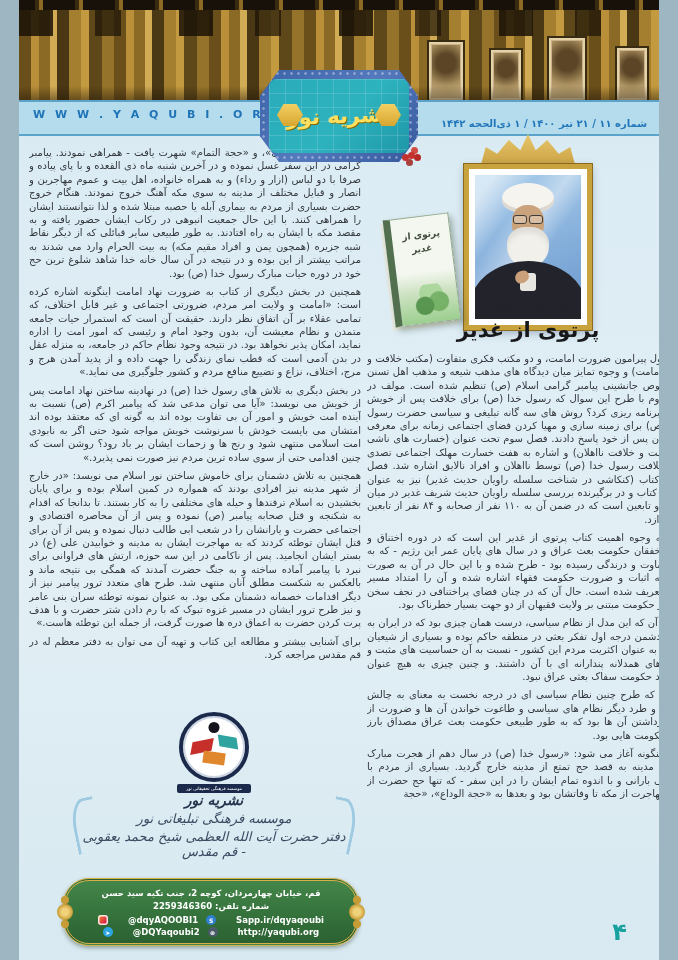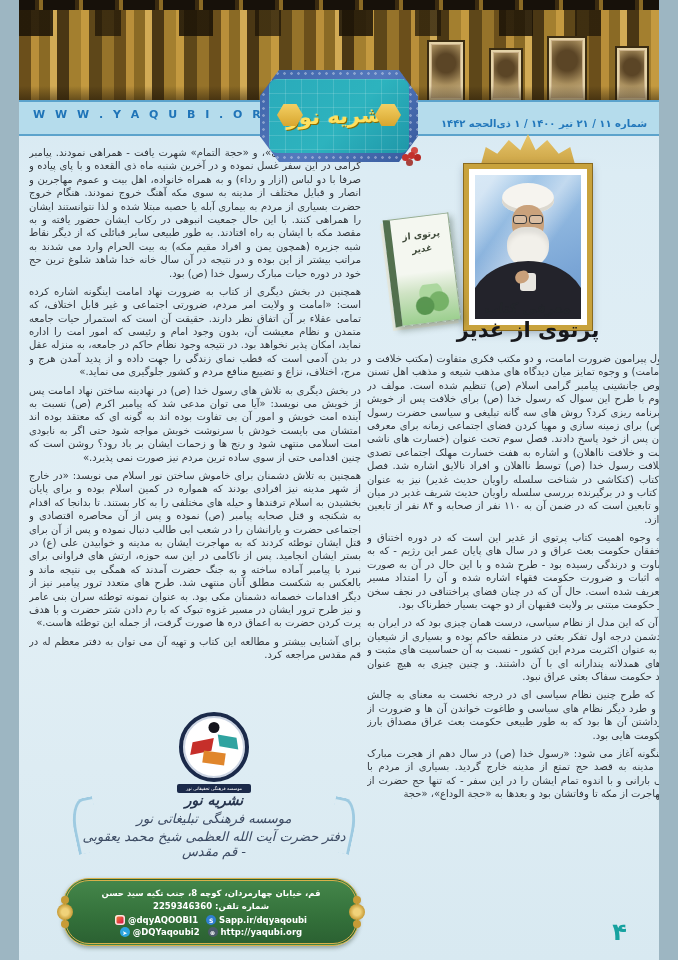--- a/index.html
+++ b/index.html
@@ -200,21 +200,21 @@
     box-shadow:0 2px 4px rgba(30,50,30,.4);
   }
   .ribbon::before,.ribbon::after{
     content:"";position:absolute;top:50%;width:16px;height:16px;margin-top:-8px;border-radius:50%;
     background:radial-gradient(circle,#f0d27a 30%,#c79b36 70%);
     box-shadow:0 -12px 0 -4px #c79b36,0 12px 0 -4px #c79b36;
   }
   .ribbon::before{left:-9px;} .ribbon::after{right:-9px;}
   .ribbon .line{font-size:8.5px;font-weight:bold;line-height:1.55;}
   .contact-row{display:flex;justify-content:center;align-items:center;gap:8px;margin-top:2px;direction:ltr;}
-  .contact-item{display:flex;align-items:center;gap:3px;font-size:8.5px;font-weight:bold;color:#ffffff;}
+  .contact-item{display:flex;align-items:center;gap:20px;font-size:8.5px;font-weight:bold;color:#ffffff;}
   .ci{width:10px;height:10px;border-radius:3px;display:inline-flex;align-items:center;justify-content:center;font-size:6px;color:#fff;}
   .ci.insta{background:linear-gradient(135deg,#f09433,#dc2743 70%);border-radius:3px;box-shadow:inset 0 0 0 1.5px rgba(255,255,255,.85);}
   .ci.sapp{background:#2f7fd0;border-radius:50%;}
   .ci.tg{background:#2ca5e0;border-radius:50%;}
   .ci.globe{background:#4a5a6a;border-radius:50%;}
 
   .page-number{
     position:absolute;right:32px;bottom:14px;
     font-size:24px;font-weight:bold;color:#17a2a0;
   }
@@ -308,21 +308,21 @@
 
   <div class="signature">
     <div class="sig-orn l"></div>
     <div class="sig-orn r"></div>
     <div class="sig-title">نشریه نور</div>
     <div class="sig-line">موسسه فرهنگی تبلیغاتی نور</div>
     <div class="sig-line">دفتر حضرت آیت الله العظمی شیخ محمد یعقوبی - قم مقدس</div>
   </div>
 
   <div class="ribbon">
-    <div class="line">قم، خیابان چهارمردان، کوچه 8، جنب تکیه سید حسن</div>
+    <div class="line">قم، خیابان چهارمردان، کوچه 2، جنب تکیه سید حسن</div>
     <div class="line">شماره تلفن: 2259346360</div>
     <div class="contact-row">
       <span class="contact-item">
         <span class="ci insta"></span>
         <span>@dqyAQOOBI1</span>
       </span>
       <span class="contact-item">
         <span class="ci sapp">S</span>
         <span>Sapp.ir/dqyaqoubi</span>
       </span>

